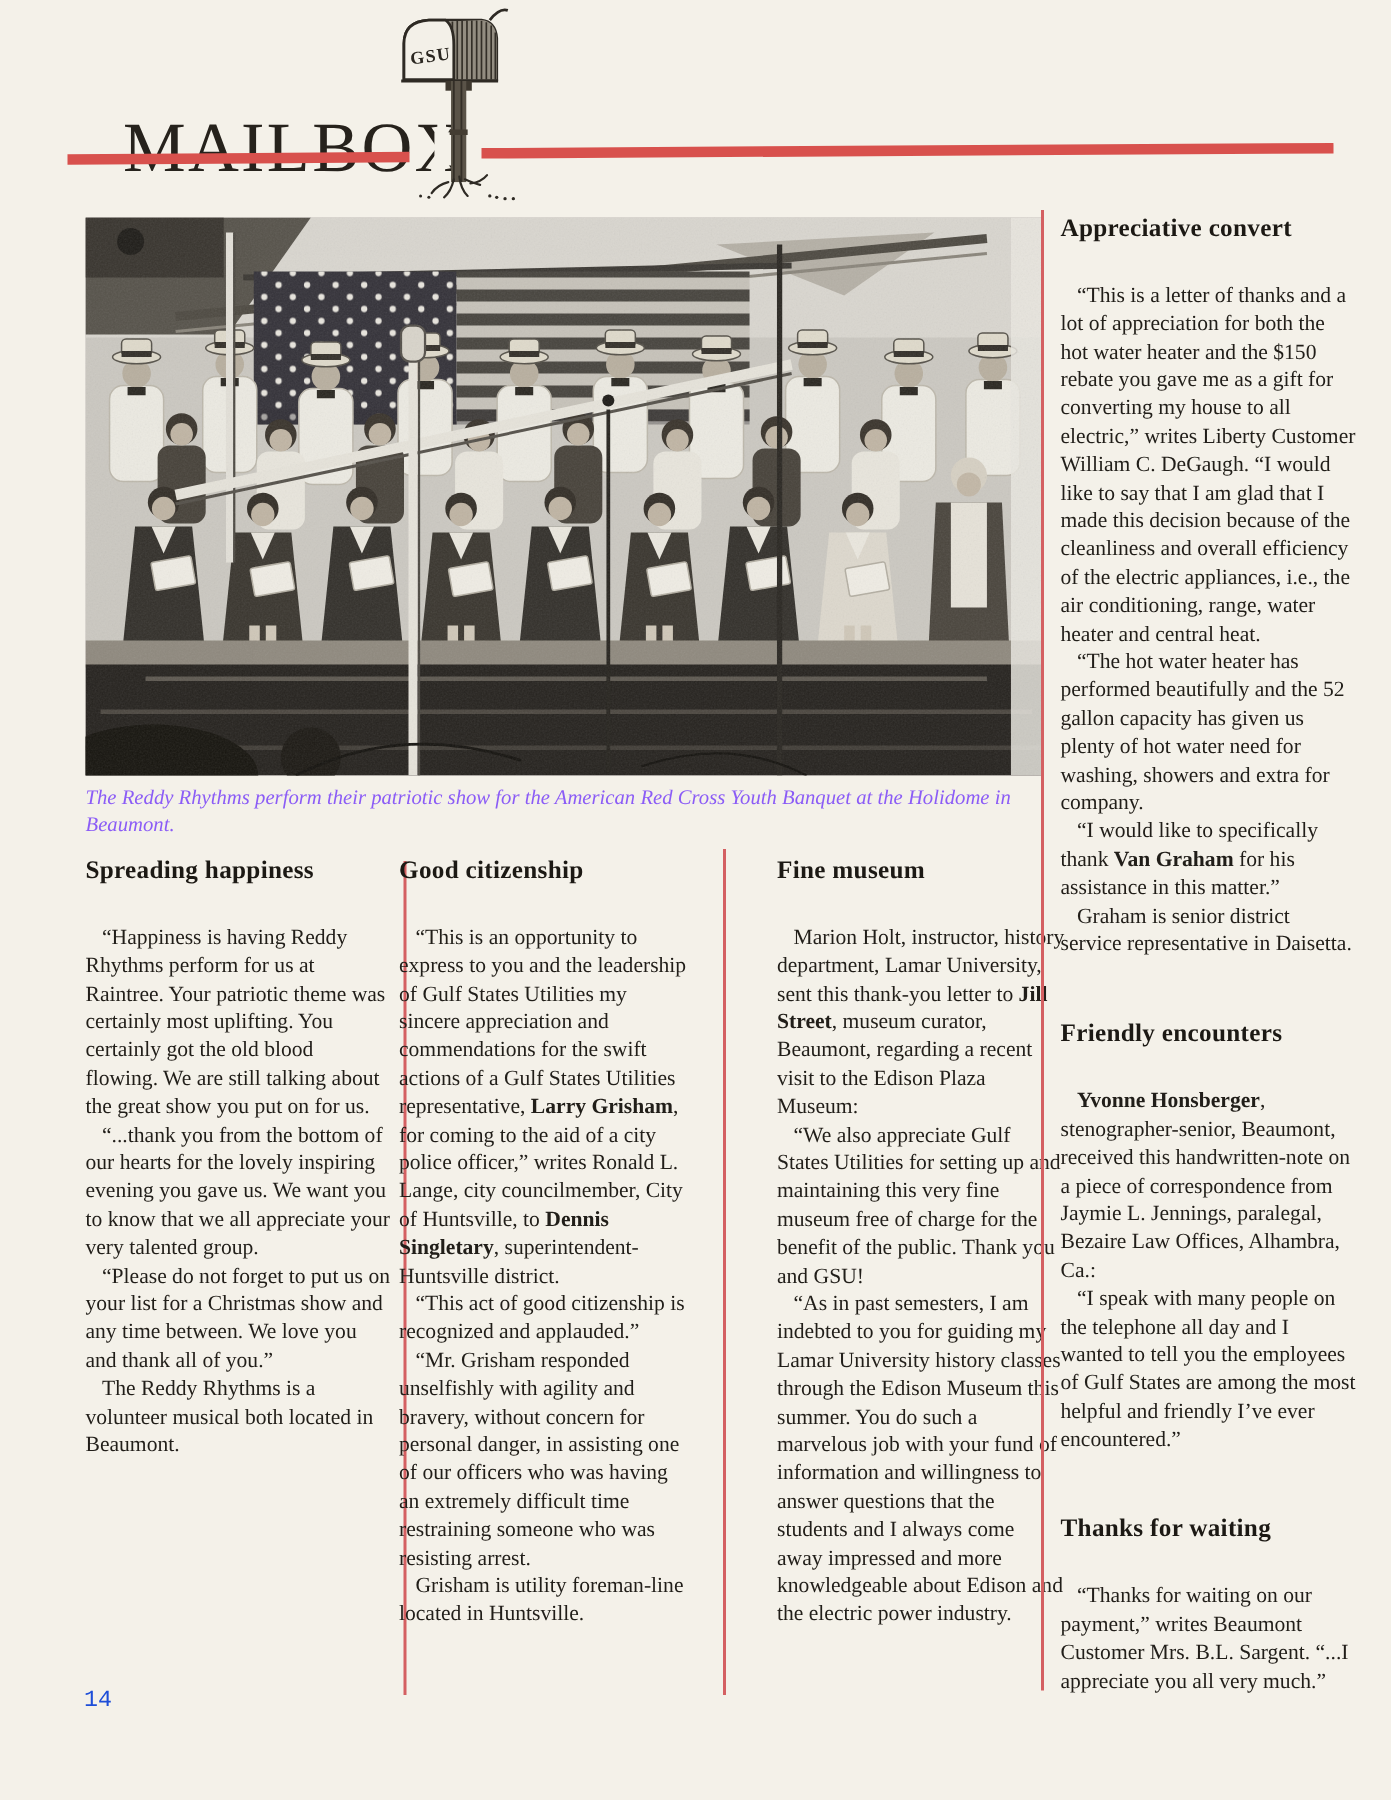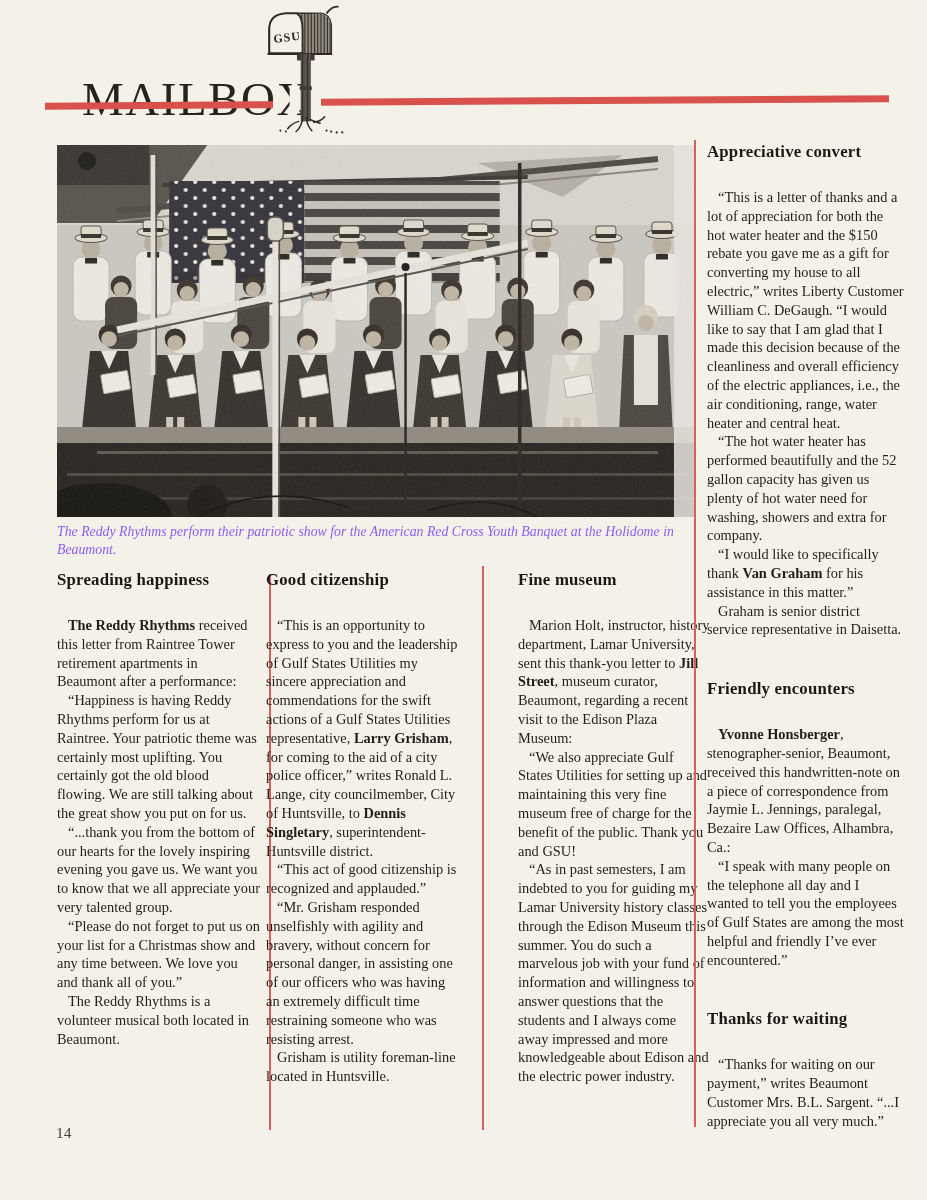--- a/index.html
+++ b/index.html
@@ -31,21 +31,21 @@
   #vr1{left:269px;top:574px;height:556px;}
   #vr2{left:482px;top:566px;height:564px;}
   #vr3{left:694px;top:140px;height:987px;}
 
   .letter h3{margin:0 0 26px 0;font-size:16.8px;font-weight:700;
         letter-spacing:.2px;color:#1c1914;}
   .letter p{margin:0;font-size:14.4px;line-height:18.8px;text-indent:11px;}
   .letter p strong{font-weight:700;}
   .sidebar .letter + .letter{margin-top:40px;}
 
-  .page-number{position:absolute;left:56px;top:1124px;font-size:15.5px;color:#404040;}
+  .page-number{position:absolute;left:56px;top:1124px;font-size:15.5px;color:#1d4ed8;font-family:Liberation Mono, monospace;}
 </style>
 </head>
 <body>
 
 <div class="page">
 
   <h1 class="masthead-title">MAILBOX</h1>
   <div class="rule rule-left"></div>
   <div class="rule rule-right"></div>
 
@@ -204,21 +204,20 @@
       <rect x="616" y="0" width="20" height="372" fill="#e9e6df" opacity="0.85"></rect>
       <rect width="636" height="372" filter="url(#noiseF)" opacity="0.12"></rect>
     </svg>
   </figure>
 
   <div class="caption">The Reddy Rhythms perform their patriotic show for the American Red Cross Youth Banquet at the Holidome in Beaumont.</div>
 
   <div class="col" id="col-a">
       <article class="letter">
         <h3>Spreading happiness</h3>
-        <p><strong>The Reddy Rhythms</strong> received this letter from Raintree Tower retirement apartments in Beaumont after a performance:</p>
         <p>“Happiness is having Reddy Rhythms perform for us at Raintree. Your patriotic theme was certainly most uplifting. You certainly got the old blood flowing. We are still talking about the great show you put on for us.</p>
         <p>“...thank you from the bottom of our hearts for the lovely inspiring evening you gave us. We want you to know that we all appreciate your very talented group.</p>
         <p>“Please do not forget to put us on your list for a Christmas show and any time between. We love you and thank all of you.”</p>
         <p>The Reddy Rhythms is a volunteer musical both located in Beaumont.</p>
       </article>
     </div>
   <div class="vrule" id="vr1"></div>
   <div class="col" id="col-b">
       <article class="letter">
         <h3>Good citizenship</h3>

